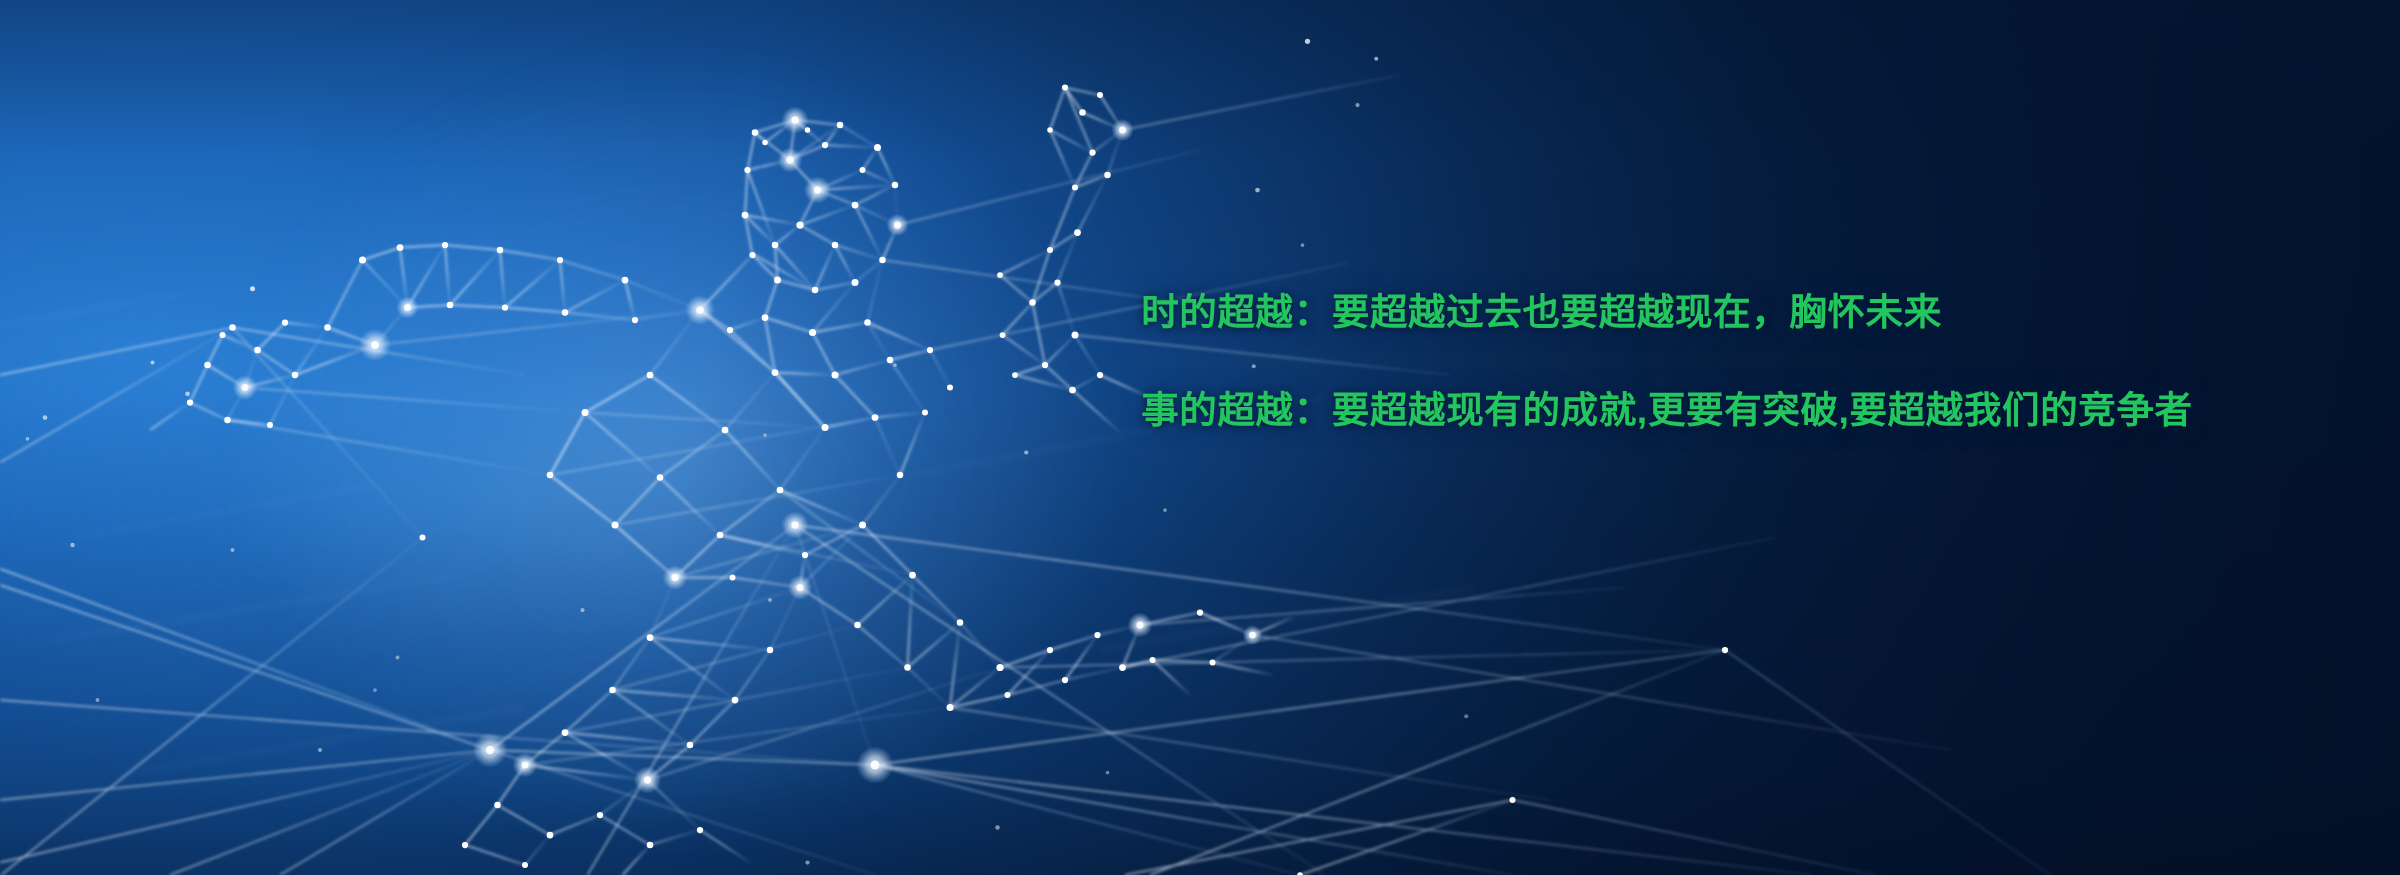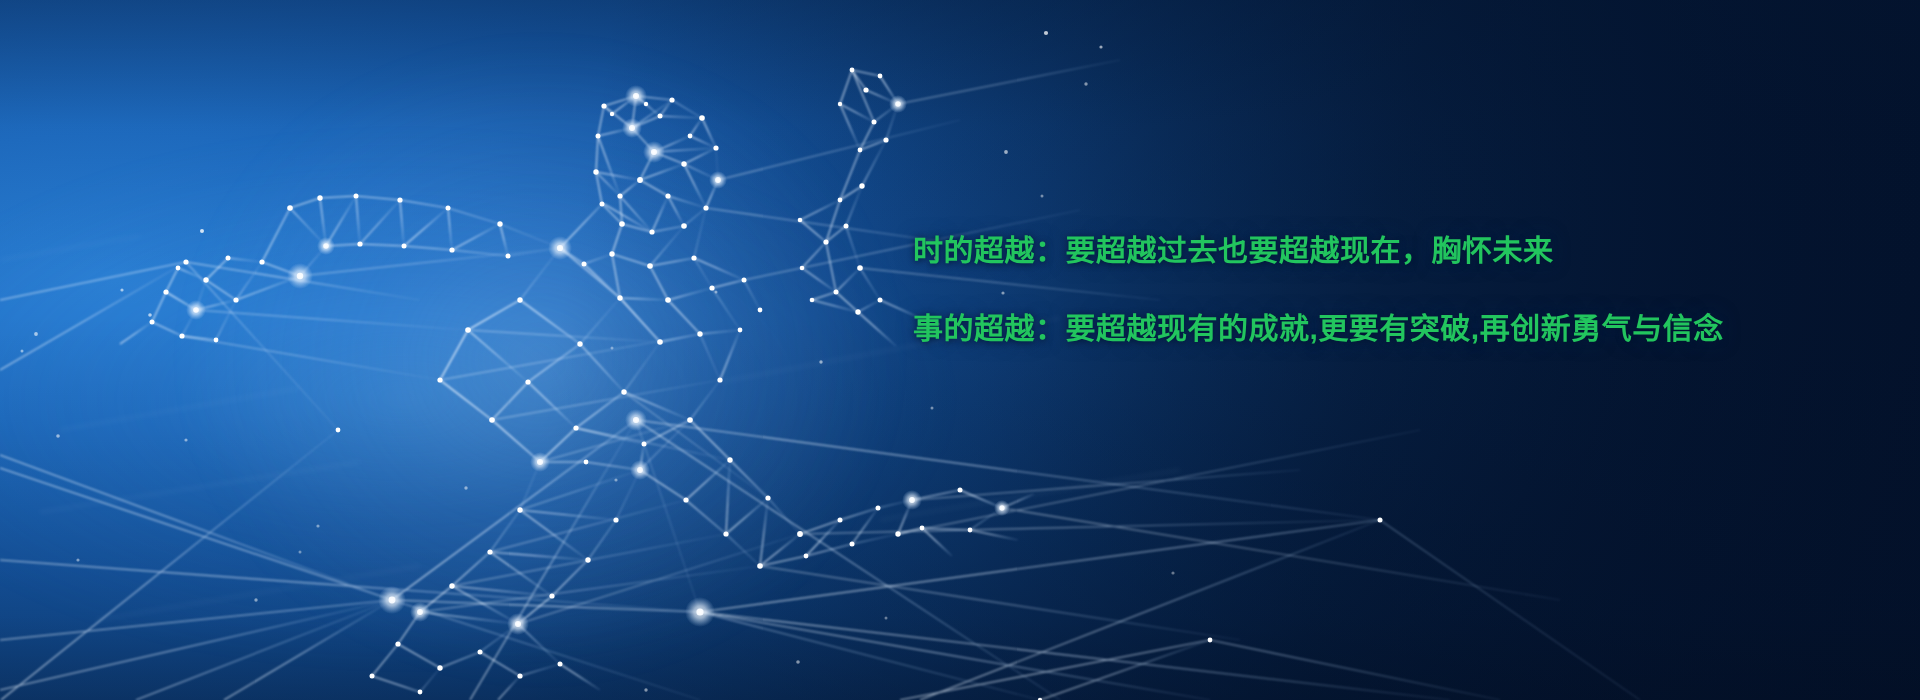--- a/index.html
+++ b/index.html
@@ -520,16 +520,16 @@
       <path d="M40 512 L360 462"></path>
       <path d="M720 382 L1060 318"></path>
       <path d="M880 520 L1180 470"></path>
       <path d="M96 620 L420 566"></path>
       <path d="M0 260 L140 236"></path>
     </g>
   </svg>
 
   <div class="copy">
     <div class="copy-line">时的超越：要超越过去也要超越现在，胸怀未来</div>
-    <div class="copy-line">事的超越：要超越现有的成就,更要有突破,再创新勇气与信念</div>
+    <div class="copy-line">事的超越：要超越现有的成就,更要有突破,要超越我们的竞争者</div>
   </div>
 
 </div>
 
 </body></html>

